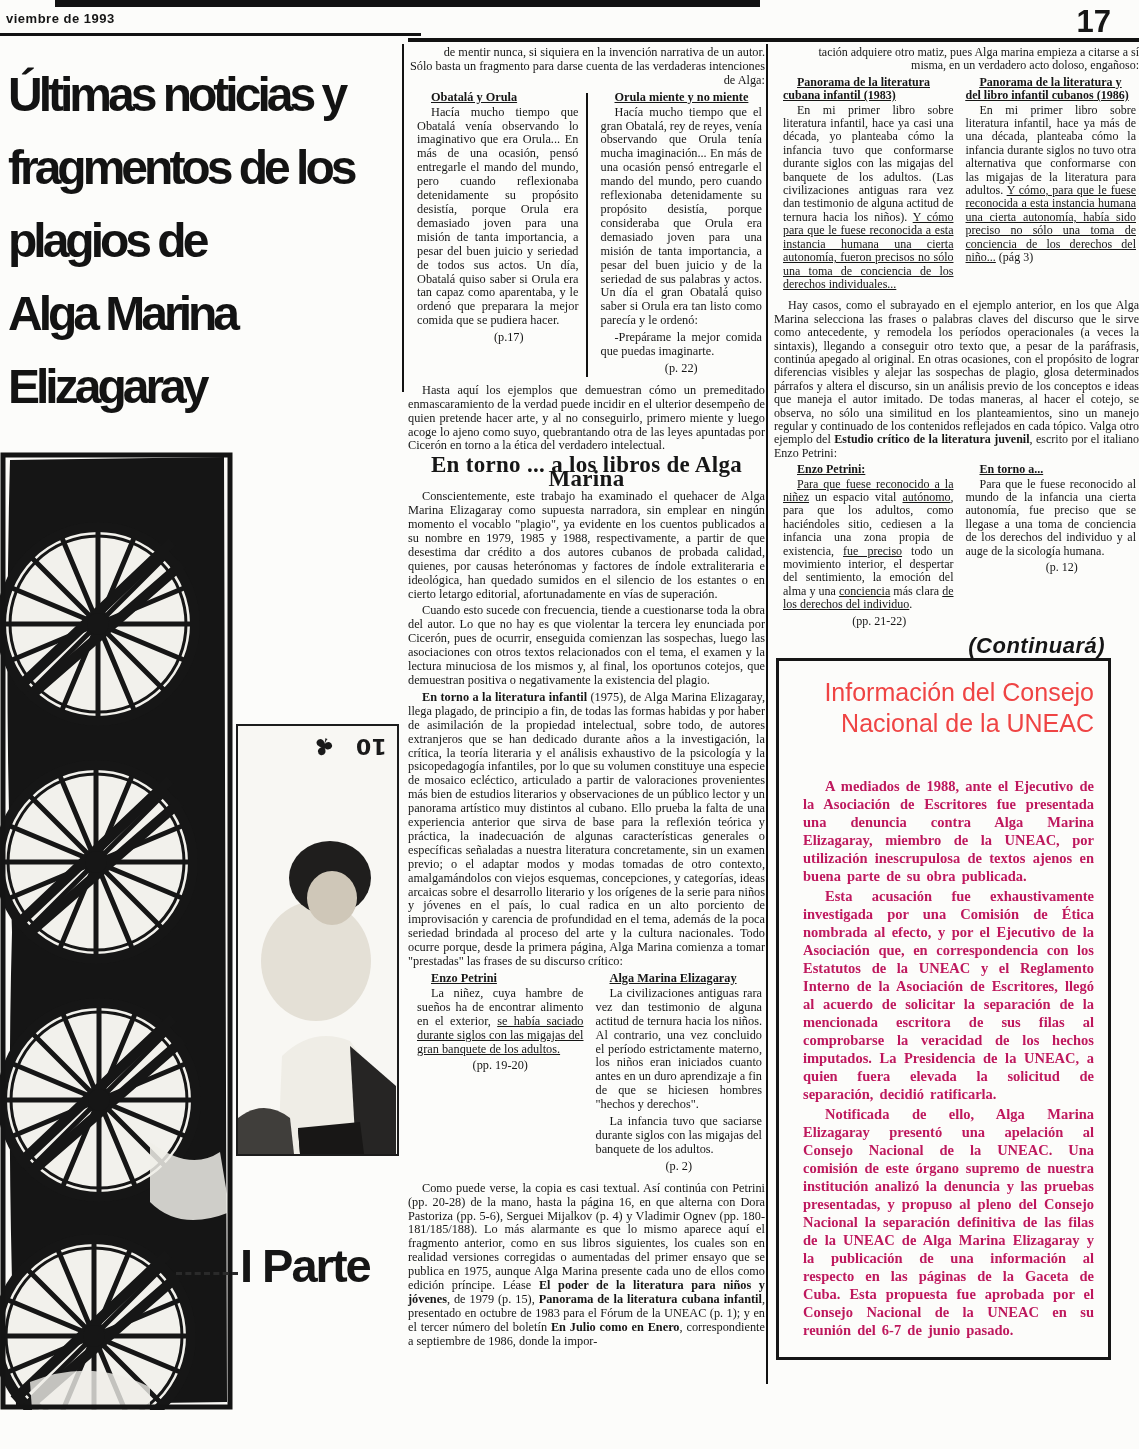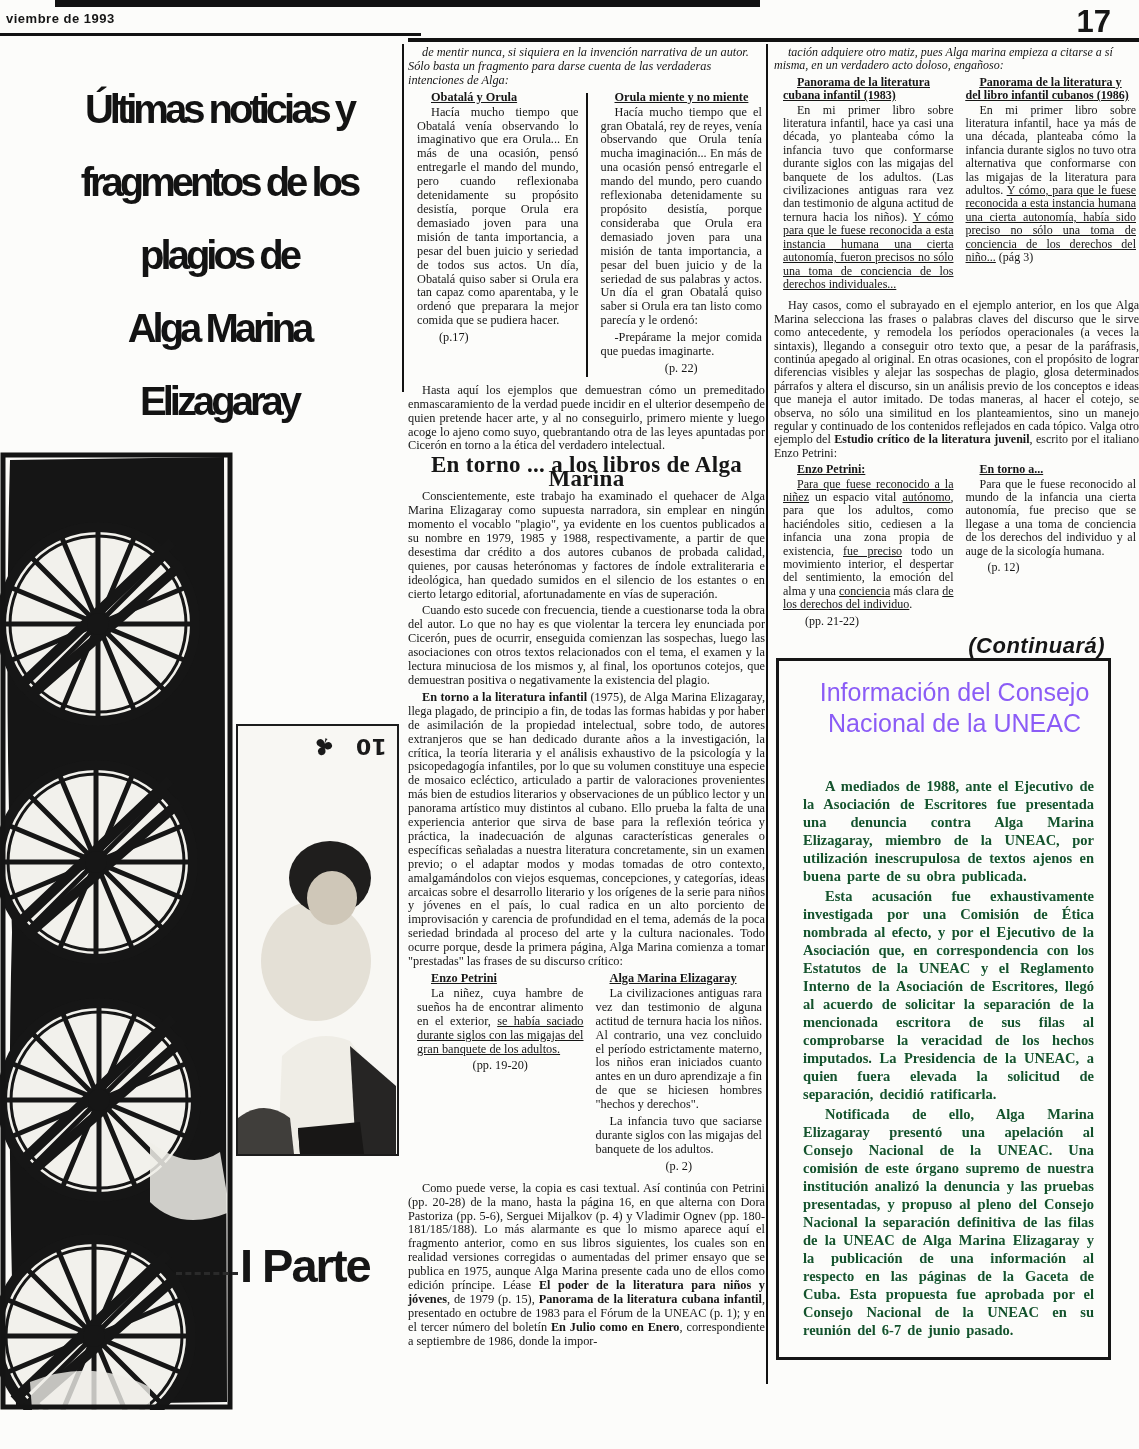--- a/index.html
+++ b/index.html
@@ -7,61 +7,61 @@
         font-family:"Liberation Serif",serif;color:#161616;}
   .abs{position:absolute;}
   
   #top-bar{left:55px;top:0;width:705px;height:7px;background:#121212;}
   #issue-date{left:6px;top:11px;font-family:"Liberation Sans",sans-serif;font-weight:bold;
               font-size:13px;letter-spacing:0.5px;}
   #date-rule{left:0;top:33px;width:421px;height:3px;background:#121212;}
   #page-number{right:28px;top:4px;font-family:"Liberation Sans",sans-serif;font-weight:bold;font-size:31px;}
   #head-rule{left:408px;top:38px;width:731px;height:4px;background:#121212;}
   
-  #headline{left:8px;top:58px;width:392px;margin:15px;text-align:center;white-space:pre-line;
-            font-family:"Liberation Sans",sans-serif;font-weight:bold;font-size:40px;
+  #headline{left:8px;top:58px;width:392px;margin:0;text-align:left;white-space:pre-line;
+            font-family:"Liberation Sans",sans-serif;font-weight:bold;font-size:48px;
             line-height:73px;letter-spacing:-4px;color:#131313;}
   #part-label{left:240px;top:1238px;font-family:"Liberation Sans",sans-serif;font-weight:bold;
               font-size:47px;letter-spacing:-2px;}
   #part-dash{left:176px;top:1272px;width:62px;border-top:3px dashed #2a2a2a;}
   #wheels{left:0;top:452px;width:233px;height:958px;}
   #wheels svg{display:block;width:100%;height:100%;}
   #portrait-card{left:236px;top:724px;width:163px;height:432px;border:2px solid #1c1c1c;
                  background:#f8f7f4;box-sizing:border-box;}
   #portrait-card svg{display:block;width:100%;height:100%;}
   .card-corner{position:absolute;top:6px;right:10px;font-family:"DejaVu Sans",sans-serif;
                font-size:24px;font-weight:bold;color:#1a1a1a;}
   .card-corner .suit{display:inline-block;transform:rotate(200deg);}
   .card-corner .rank{display:inline-block;transform:rotate(180deg);margin-left:14px;font-size:22px;}
   
   #vrule-left{left:402px;top:44px;width:2px;height:348px;background:#121212;}
   #vrule-mid{left:766px;top:44px;width:2px;height:1340px;background:#121212;}
   
   #midcol{left:408px;top:46px;width:357px;font-size:12.3px;line-height:13.9px;text-align:justify;}
   #rightcol{left:774px;top:46px;width:365px;font-size:12px;line-height:13.4px;text-align:justify;}
   p{margin:0 0 3px 0;text-indent:14px;}
-  .noj{text-align:left;font-style:italic;}
+  .noj{text-align:right;}
   .cols{display:flex;margin:3px 0 5px 0;}
   .col{flex:1;padding:0 3px 0 9px;}
   .coldiv{width:2px;background:#121212;margin:2px 4px;}
   .qhead{font-weight:bold;text-decoration:underline;text-indent:14px;margin-bottom:1px;text-align:left;}
-  .cite{text-indent:22px;text-align:left;margin-top:1px;}
+  .cite{text-indent:22px;text-align:center;margin-top:1px;}
   .cite-c{text-align:center;text-indent:0;}
   .section-head{font-weight:bold;font-size:23px;text-align:center;text-indent:0;
                 margin:5px 0 4px 0;letter-spacing:0.3px;}
   .u{text-decoration:underline;}
   .b{font-weight:bold;}
   #continuara{font-family:"Liberation Sans",sans-serif;font-weight:bold;font-size:22px;
               text-align:right;text-indent:0;padding-right:34px;margin:8px 0 6px 0;letter-spacing:0.5px;font-style:italic;}
   
   #uneac-box{border:3px solid #161616;margin:6px 28px 0 2px;padding:12px 14px 16px 24px;}
   #uneac-title{font-family:"Liberation Sans",sans-serif;font-weight:normal;font-size:25px;
-               line-height:31px;margin:4px 0 38px 12px;text-align:center;color:#8b5cf6;}
+               line-height:31px;margin:4px 0 38px 12px;text-align:right;color:#ef4444;}
   #uneac-box p{font-family:"Liberation Serif",serif;font-weight:bold;font-size:14.5px;
-               line-height:18px;word-spacing:2.5px;text-indent:22px;margin-bottom:2px;color:#14532d;}
+               line-height:18px;word-spacing:2.5px;text-indent:22px;margin-bottom:2px;color:#be185d;}
 </style>
 </head>
 <body>
 
 <div id="page">
 
   <div class="abs" id="top-bar"></div>
   <div class="abs" id="issue-date">viembre de 1993</div>
   <div class="abs" id="date-rule"></div>
   <div class="abs" id="page-number">17</div>

